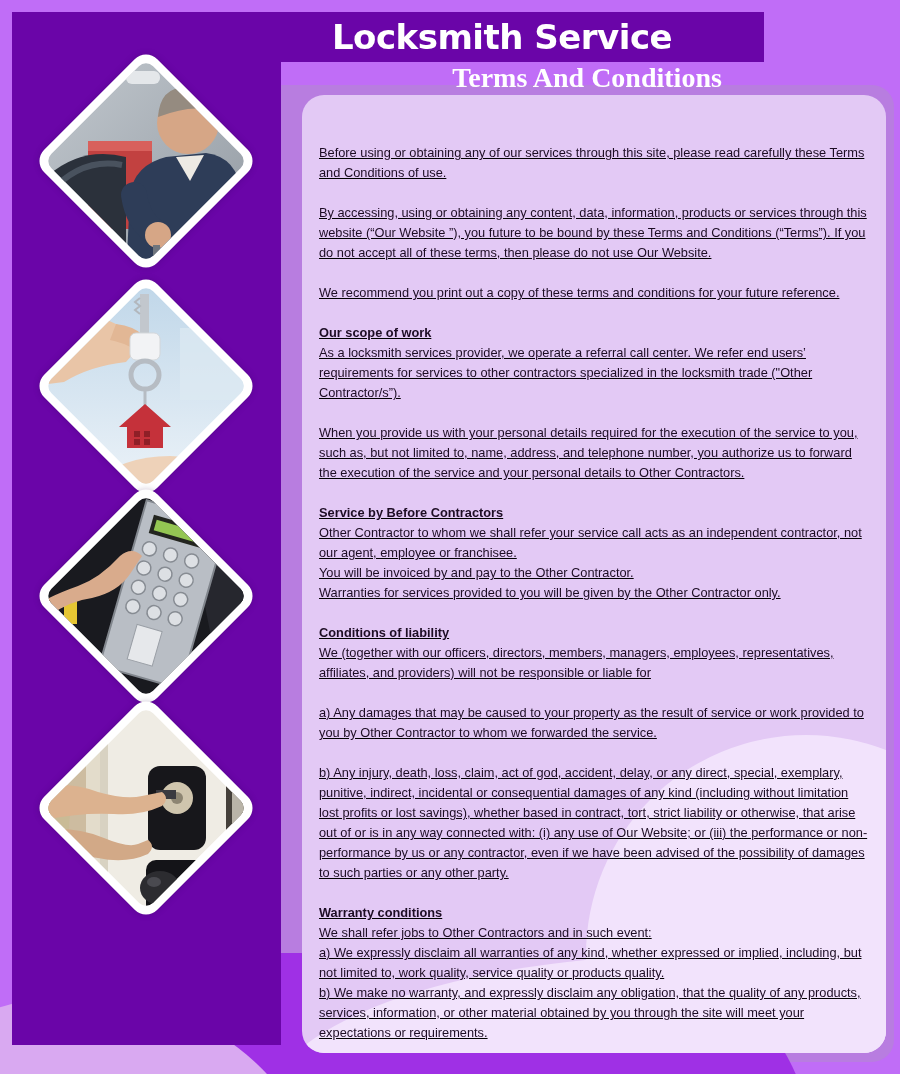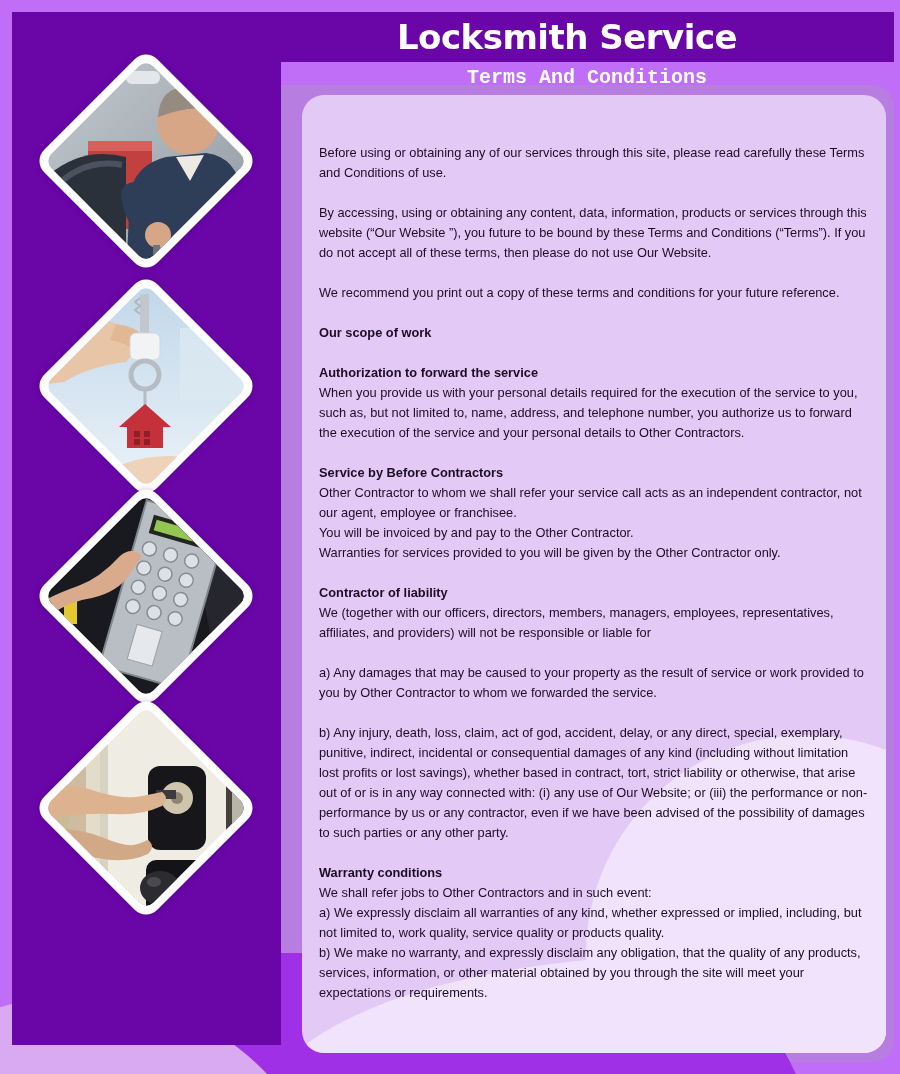--- a/index.html
+++ b/index.html
@@ -1,34 +1,34 @@
 <!DOCTYPE html>
 <html><head>
 <meta charset="utf-8">
 <style>
   html,body{margin:0;padding:0;}
   .page{position:relative;width:900px;height:1074px;background:#c06df7;overflow:hidden;
         font-family:"Liberation Sans",sans-serif;}
   .body-shade{position:absolute;left:12px;top:85px;width:882px;height:977px;
         background:#b87de0;border-radius:22px;}
   .left-column{position:absolute;left:12px;top:12px;width:269px;height:1033px;background:#6a05a8;}
-  .header-band{position:absolute;left:12px;top:12px;width:882px;height:50px;background:#6a05a8;
+  .header-band{position:absolute;left:12px;top:12px;width:752px;height:50px;background:#6a05a8;
         display:flex;align-items:center;justify-content:center;padding-left:228px;box-sizing:border-box;}
   .page-title{color:#fff;font-family:"DejaVu Sans",sans-serif;font-weight:bold;font-size:34px;
         letter-spacing:-0.5px;white-space:nowrap;}
   .subtitle{position:absolute;left:280px;right:6px;top:61px;height:34px;text-align:center;
-        color:#fff;font-family:Liberation Mono, monospace;font-weight:bold;font-size:20px;line-height:34px;}
+        color:#fff;font-family:Liberation Serif, serif;font-weight:bold;font-size:28px;line-height:34px;}
   
   .blob-bright{position:absolute;left:42px;top:953px;width:770px;height:300px;
         background:#9f30e5;border-radius:140px 200px 0 0;}
   .blob-corner{position:absolute;left:-170px;top:995px;width:500px;height:470px;
         background:#d9a9f1;border-radius:50%;}
   
   .panel{position:absolute;left:302px;top:95px;width:584px;height:958px;background:#e3c9f5;
-        border-radius:22px;overflow:hidden;}
+        border-radius:22px;overflow:hidden;text-decoration:underline;}
   .panel-blob{position:absolute;background:#f2e3fc;border-radius:50%;}
   .panel-blob-1{right:-140px;top:640px;width:440px;height:440px;}
   .panel-blob-2{left:-40px;top:860px;width:860px;height:320px;}
   .content{position:relative;padding:48px 17px 20px 17px;color:#1d0d24;
         font-size:12.8px;line-height:20px;}
   .section{margin:0 0 20px 0;}
   .section:last-child{margin-bottom:0;}
   .section-heading{font-weight:bold;margin-top:12px;}
   .section-body{white-space:pre-line;}
   
@@ -191,37 +191,37 @@
     <div class="section-body">By accessing, using or obtaining any content, data, information, products or services through this website (“Our Website ”), you future to be bound by these Terms and Conditions (“Terms”). If you do not accept all of these terms, then please do not use Our Website.</div>
   </div>
 
   <div class="section">
 
     <div class="section-body">We recommend you print out a copy of these terms and conditions for your future reference.</div>
   </div>
 
   <div class="section">
     <div class="section-heading">Our scope of work</div>
-  </div>
-
-  <div class="section">
-    <div class="section-heading">Authorization to forward the service</div>
+    <div class="section-body">As a locksmith services provider, we operate a referral call center. We refer end users’ requirements for services to other contractors specialized in the locksmith trade ("Other Contractor/s”).</div>
+  </div>
+
+  <div class="section">
     <div class="section-body">When you provide us with your personal details required for the execution of the service to you, such as, but not limited to, name, address, and telephone number, you authorize us to forward the execution of the service and your personal details to Other Contractors.</div>
   </div>
 
   <div class="section">
     <div class="section-heading">Service by Before Contractors</div>
     <div class="section-body">Other Contractor to whom we shall refer your service call acts as an independent contractor, not our agent, employee or franchisee.
 You will be invoiced by and pay to the Other Contractor.
 Warranties for services provided to you will be given by the Other Contractor only.</div>
   </div>
 
 
   <div class="section">
-    <div class="section-heading">Contractor of liability</div>
+    <div class="section-heading">Conditions of liability</div>
     <div class="section-body">We (together with our officers, directors, members, managers, employees, representatives, affiliates, and providers) will not be responsible or liable for</div>
   </div>
 
   <div class="section">
 
     <div class="section-body">a) Any damages that may be caused to your property as the result of service or work provided to you by Other Contractor to whom we forwarded the service.</div>
   </div>
 
   <div class="section">
 

